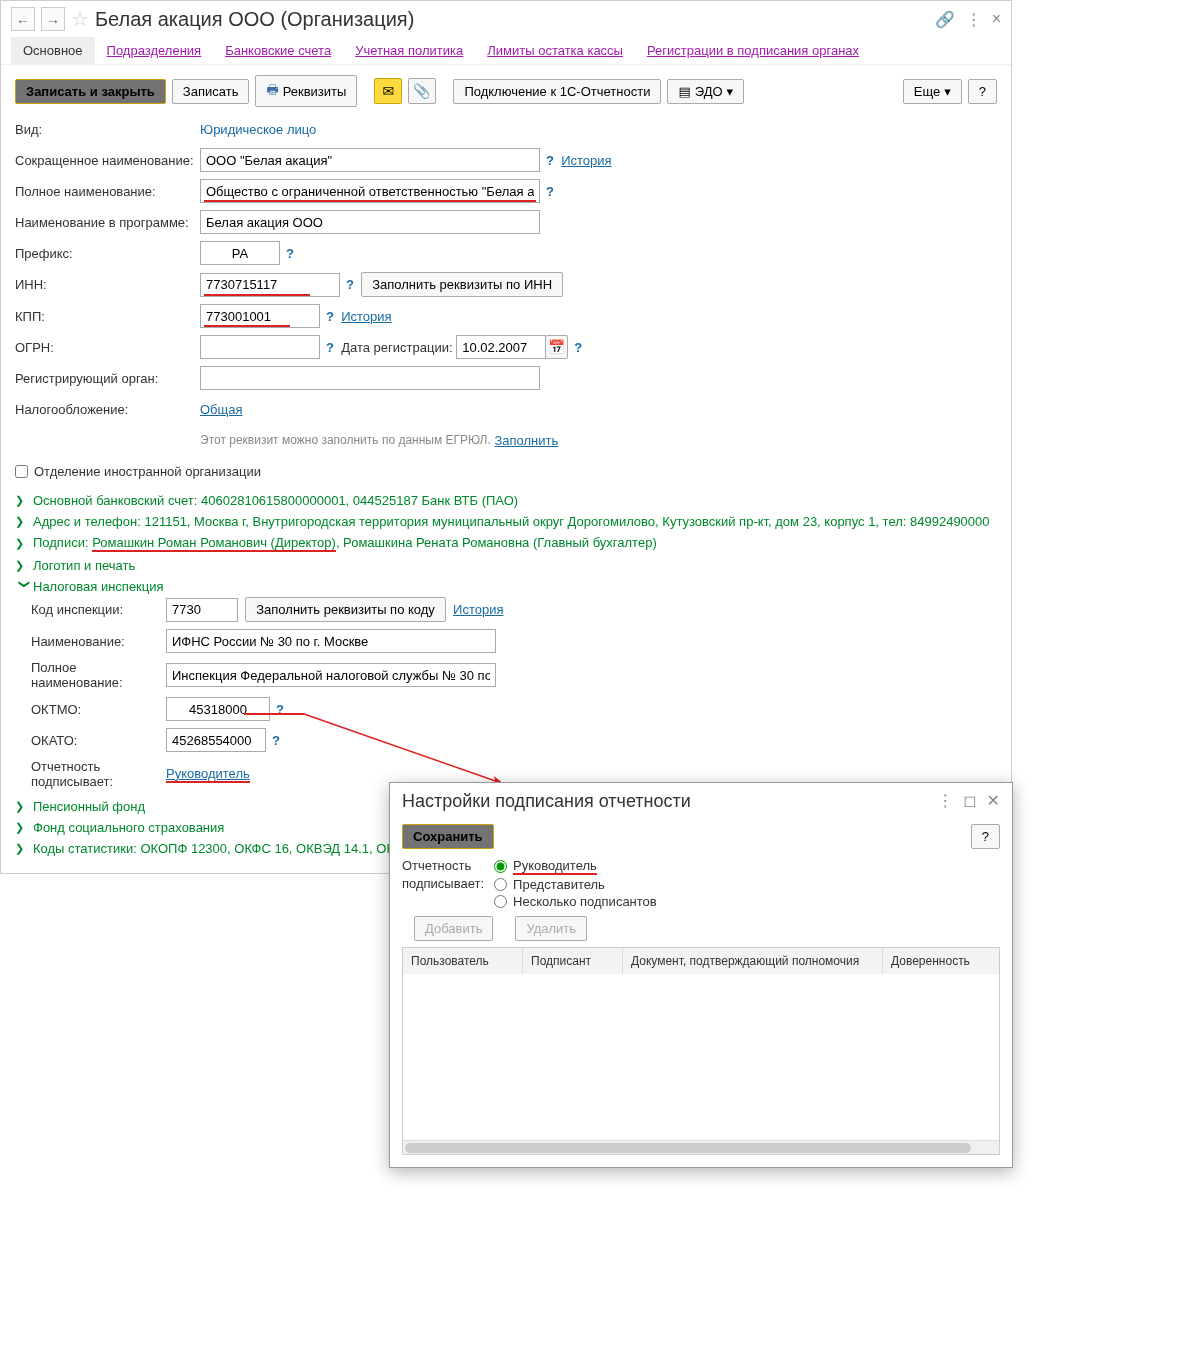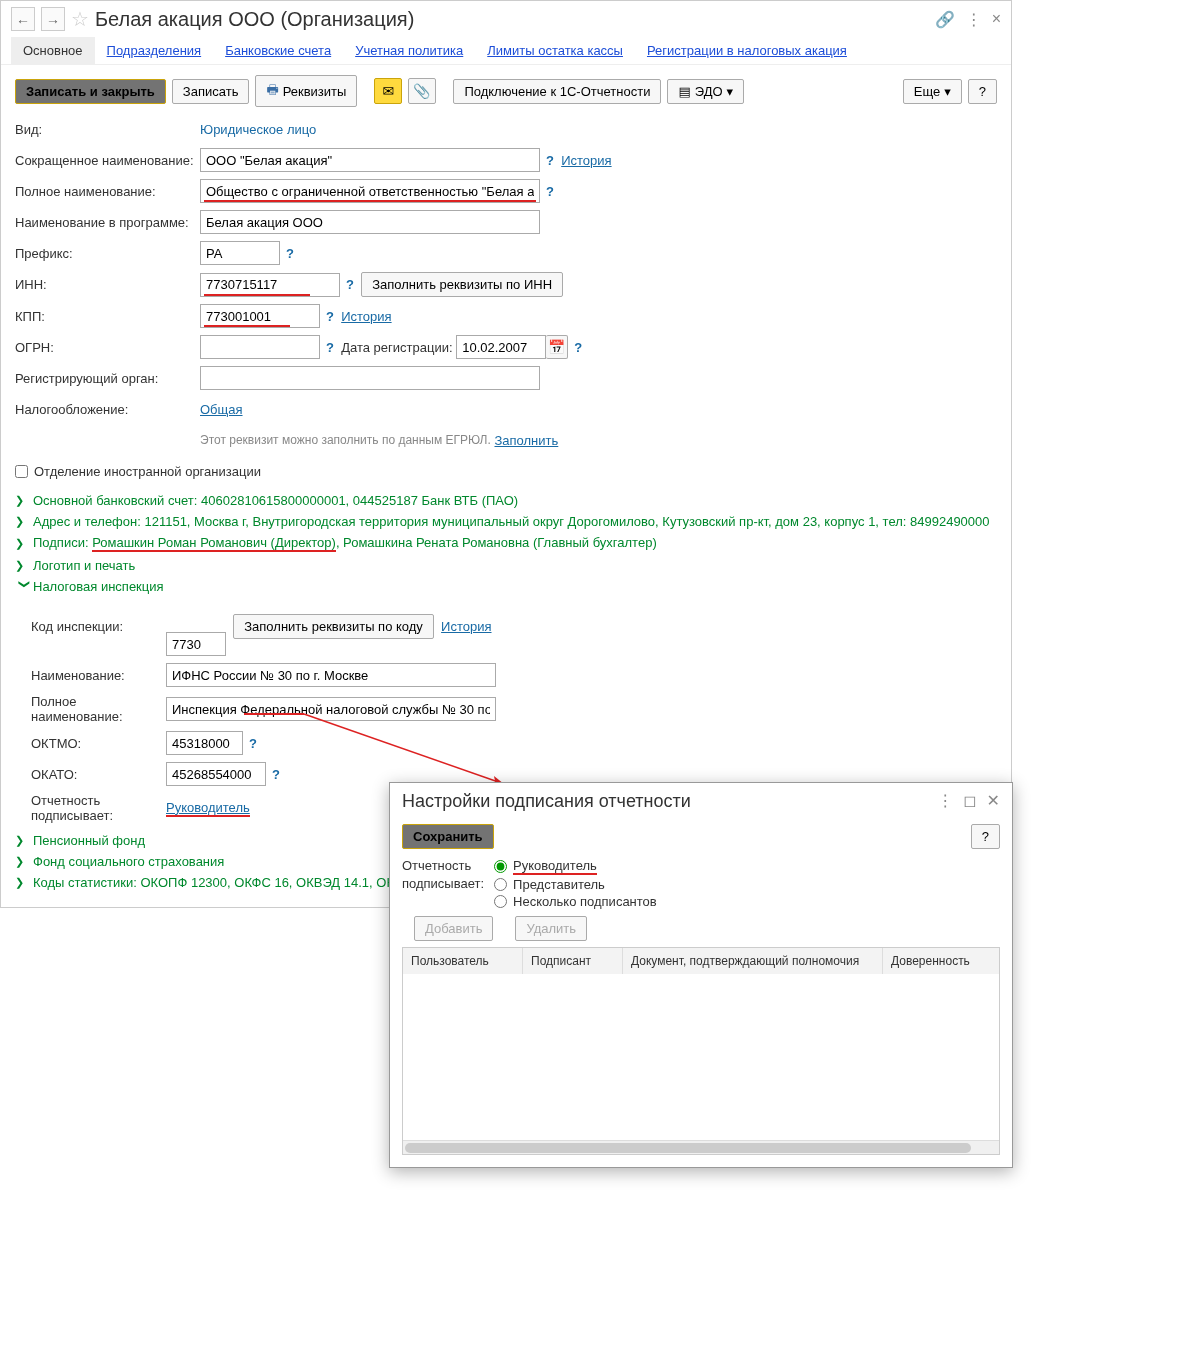--- a/index.html
+++ b/index.html
@@ -5,21 +5,21 @@
   * { box-sizing: border-box; margin: 0; padding: 0; }
   body { font-family: Arial, sans-serif; font-size: 13px; color: #333; background: #fff; position: relative; width: 1179px; height: 1355px; }
   .window { border: 1px solid #ccc; width: 1012px; margin: 0; background: #fff; }
   .titlebar { display: flex; align-items: center; padding: 6px 10px; gap: 6px; }
   .nav-btn { width: 24px; height: 24px; border: 1px solid #ccc; background: #fafafa; display: flex; align-items: center; justify-content: center; cursor: pointer; font-size: 14px; color: #666; }
   .star { color: #ccc; font-size: 20px; cursor: pointer; }
   .title { font-size: 20px; color: #333; flex: 1; }
   .title-actions { display: flex; gap: 10px; align-items: center; }
   .icon-btn { cursor: pointer; color: #888; font-size: 16px; }
   .tabs { display: flex; gap: 0; padding: 0 10px; border-bottom: 1px solid #eee; }
-  .tab { padding: 6px 12px; color: #1d4ed8; text-decoration: underline; cursor: pointer; font-size: 13px; }
+  .tab { padding: 6px 12px; color: #a21caf; text-decoration: underline; cursor: pointer; font-size: 13px; }
   .tab.active { background: #eee; color: #333; text-decoration: none; }
   .toolbar { display: flex; gap: 6px; padding: 10px 14px; align-items: center; }
   .btn { border: 1px solid #aaa; background: #f7f7f7; padding: 4px 10px; cursor: pointer; font-size: 13px; border-radius: 2px; white-space: nowrap; display: inline-flex; align-items: center; gap: 4px; }
   .btn-primary { background: #737373; border-color: #caa40b; font-weight: bold; }
   .btn-icon { width: 28px; height: 26px; padding: 0; justify-content: center; font-size: 14px; }
   .btn-small-yellow { background: #ffda3e; border-color: #caa40b; }
   .form { padding: 0 14px 14px; }
   .row { display: flex; align-items: center; margin-bottom: 7px; min-height: 24px; }
   .label { width: 185px; flex-shrink: 0; font-size: 13px; }
   .label-tax { width: 135px; flex-shrink: 0; font-size: 13px; }
@@ -71,21 +71,21 @@
       <span class="icon-btn">×</span>
     </div>
   </div>
 
   <div class="tabs">
     <span class="tab active">Основное</span>
     <span class="tab">Подразделения</span>
     <span class="tab">Банковские счета</span>
     <span class="tab">Учетная политика</span>
     <span class="tab">Лимиты остатка кассы</span>
-    <span class="tab">Регистрации в налоговых акация</span>
+    <span class="tab">Регистрации в подписания органах</span>
   </div>
 
   <div class="toolbar">
     <button class="btn btn-primary">Записать и закрыть</button>
     <button class="btn">Записать</button>
     <button class="btn">
         <span class="edo-prn">🖶</span>
         <span>Реквизиты</span>
       </button>
     <span class="sep"></span>
@@ -121,21 +121,21 @@
       <span class="label">Полное наименование:</span>
       <span style="position:relative"><input class="input" style="width: 340px;" value="Общество с ограниченной ответственностью &quot;Белая акация&quot;"><span style="position:absolute;left:4px;right:4px;bottom:1px;height:2px;background:#d22"></span></span>
       <span class="help">?</span>
     </div>
     <div class="row">
       <span class="label">Наименование в программе:</span>
       <input class="input" style="width: 340px;" value="Белая акация ООО">
     </div>
     <div class="row">
       <span class="label">Префикс:</span>
-      <input class="input" style="width: 80px;" value="РА">
+      <input class="input" style="width: 80px; text-align: center;" value="РА">
       <span class="help">?</span>
     </div>
     <div class="row">
       <span class="label">ИНН:</span>
       <span style="position:relative"><input class="input" style="width: 140px;" value="7730715117"><span style="position:absolute;left:4px;right:30px;bottom:1px;height:2px;background:#d22"></span></span>
       <span class="help">?</span>
       &nbsp;&nbsp;<button class="btn">Заполнить реквизиты по ИНН</button>
     </div>
     <div class="row">
       <span class="label">КПП:</span>
@@ -189,35 +189,35 @@
         <span class="tree-label">Логотип и печать</span>
       </div>
     <div class="tree-item">
         <span class="chev down">❯</span>
         <span class="tree-label">Налоговая инспекция</span>
       </div>
 
     <div class="tree-sub">
       <div class="row">
         <span class="label-tax">Код инспекции:</span>
-        <input class="input" style="width: 60px; margin-top: 35px;" value="7730">
+        <input class="input" style="width: 72px;" value="7730">
         &nbsp;&nbsp;<button class="btn">Заполнить реквизиты по коду</button>
         &nbsp;&nbsp;<span class="link">История</span>
       </div>
       <div class="row">
         <span class="label-tax">Наименование:</span>
         <input class="input" style="width: 330px;" value="ИФНС России № 30 по г. Москве">
       </div>
       <div class="row">
         <span class="label-tax">Полное наименование:</span>
         <input class="input" style="width: 330px;" value="Инспекция Федеральной налоговой службы № 30 по г. Москве">
       </div>
       <div class="row">
         <span class="label-tax">ОКТМО:</span>
-        <input class="input" style="width: 77px;" value="45318000">
+        <input class="input" style="width: 104px; text-align: center;" value="45318000">
         <span class="help">?</span>
       </div>
       <div class="row">
         <span class="label-tax">ОКАТО:</span>
         <input class="input" style="width: 100px;" value="45268554000">
         <span class="help">?</span>
       </div>
       <div class="row">
         <span class="label-tax">Отчетность подписывает:</span>
         <span class="link underline-red">Руководитель</span>

